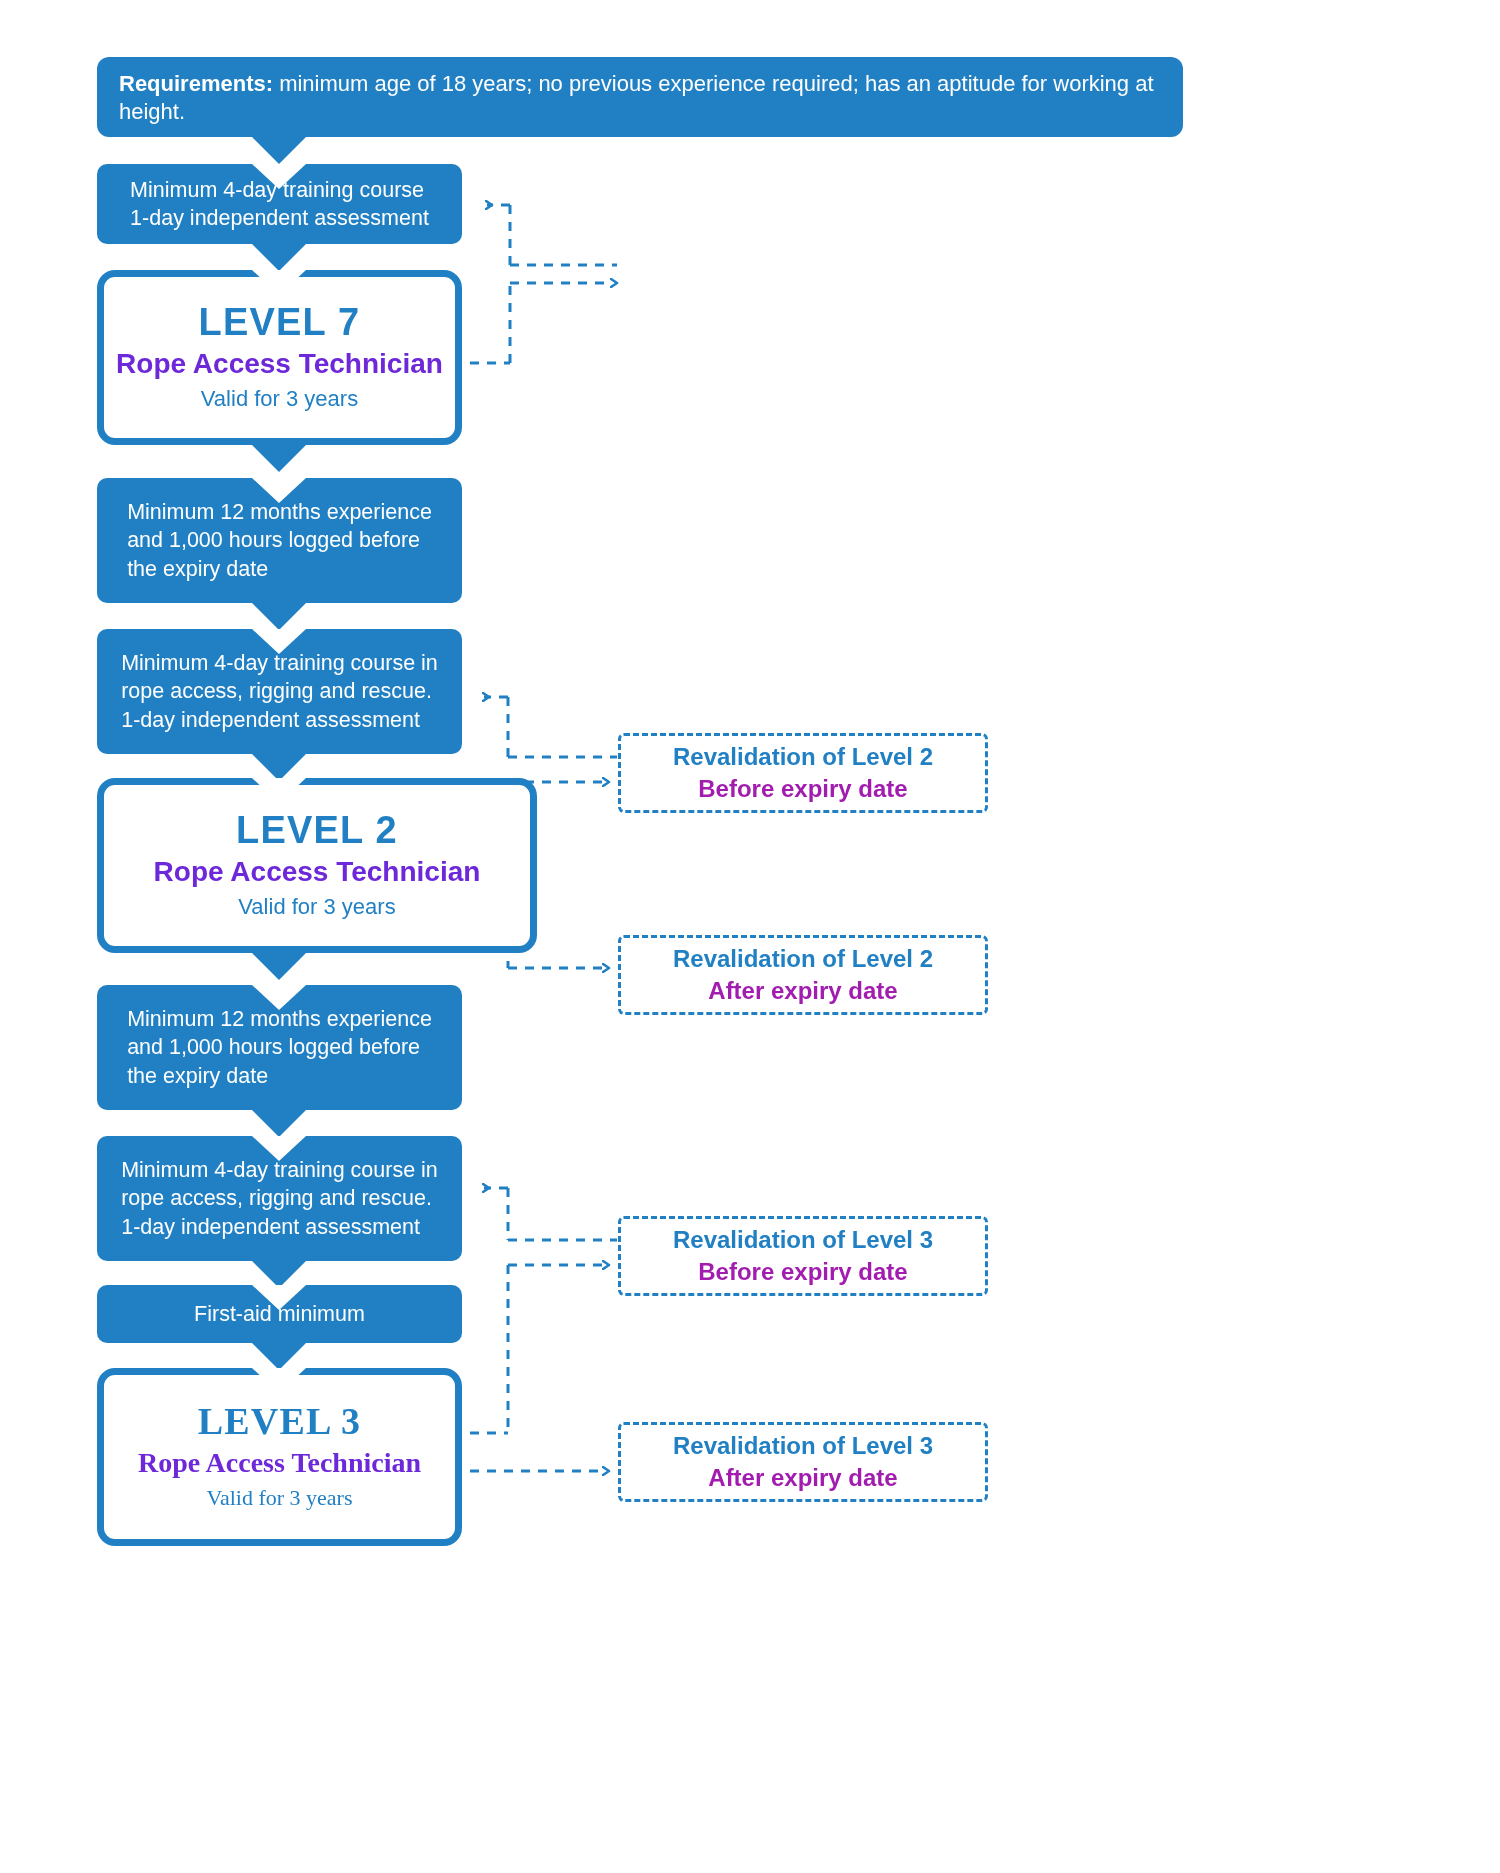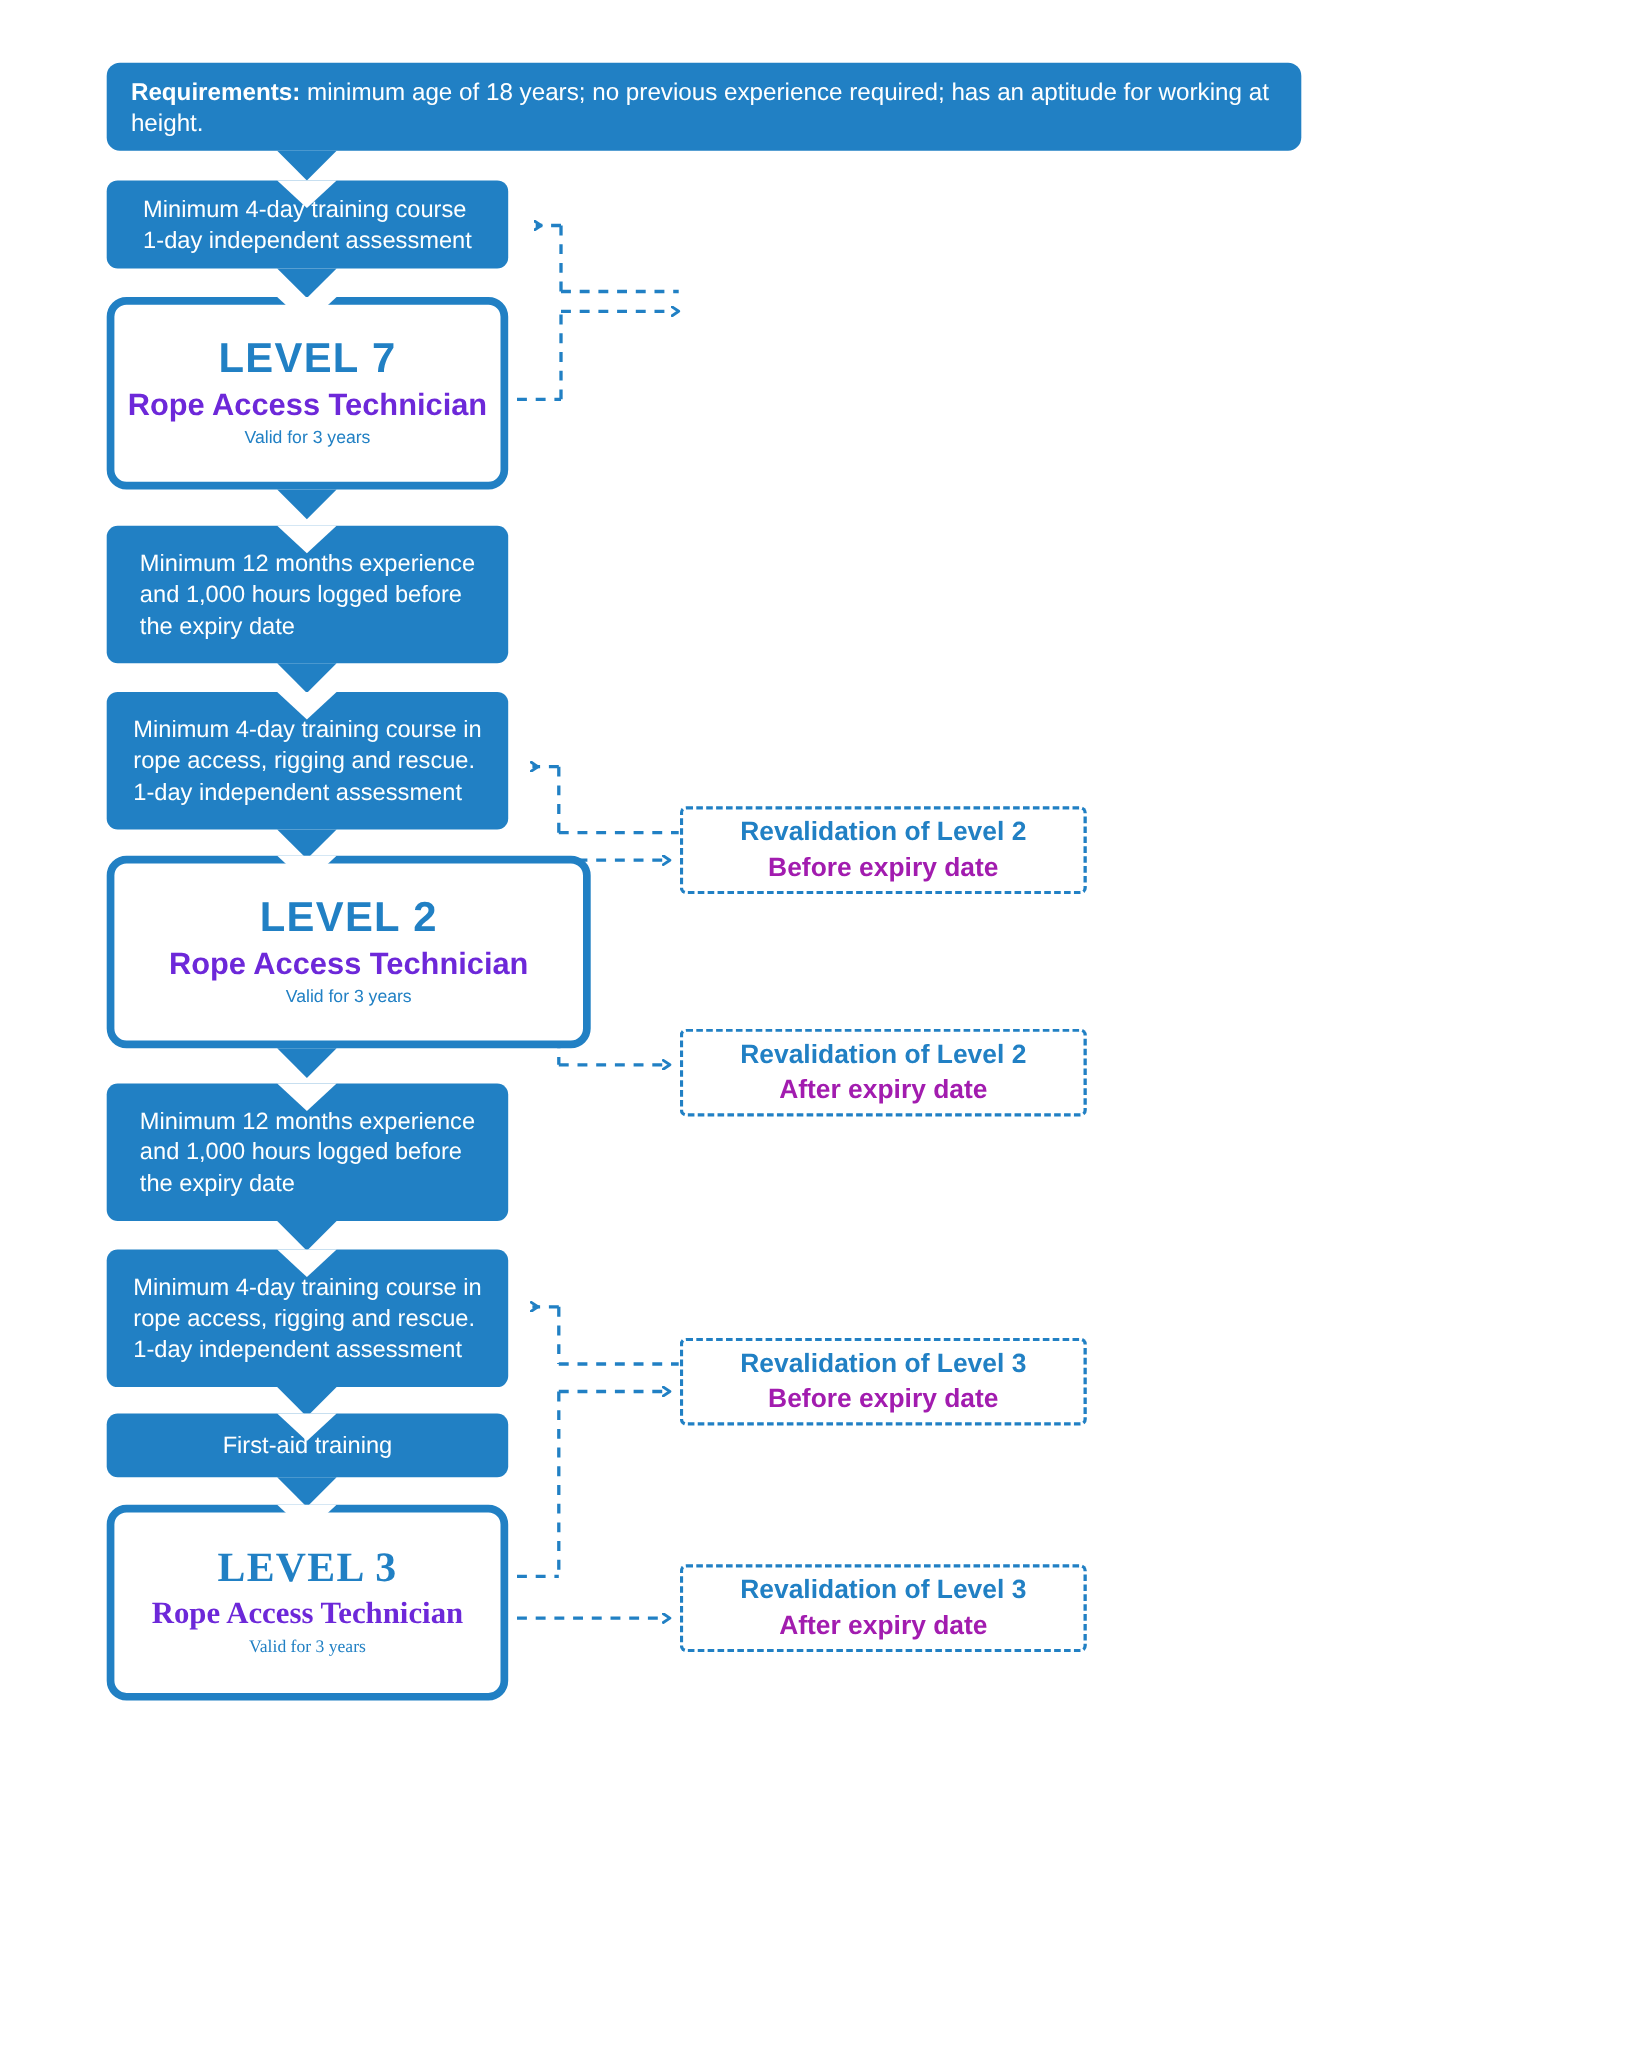--- a/index.html
+++ b/index.html
@@ -104,21 +104,21 @@
     line-height: 1.1;
   }
   .level-sub {
     font-size: 28px;
     font-weight: bold;
     color: #6d28d9;
     line-height: 1.25;
     margin-top: 2px;
   }
   .level-valid {
-    font-size: 16px;
+    font-size: 22px;
     font-weight: 400;
     color: #2180c4;
     line-height: 1.3;
     margin-top: 4px;
   }
   
   .reval-box {
     position: absolute;
     border: 3px dashed #2180c4;
     border-radius: 6px;
@@ -277,21 +277,21 @@
   </div>
   <div class="wedge" style="left:279px; top:1136px;"></div>
   <div class="notch" style="left:279px; top:1261px;"></div>
 
   <div class="reval-box" style="left:618px; top:1216px; width:370px; height:80px;">
     <div class="reval-title">Revalidation of Level 3</div>
     <div class="reval-sub">Before expiry date</div>
   </div>
 
   <div class="step-box" style="left:97px; top:1285px; width:365px; height:58px;">
-    <div class="txt">First-aid training</div>
+    <div class="txt">First-aid minimum</div>
   </div>
   <div class="wedge" style="left:279px; top:1285px;"></div>
   <div class="notch" style="left:279px; top:1343px;"></div>
 
   <div class="level-box" style="left:97px; top:1368px; width:365px; height:178px;font-family:Liberation Serif, serif;">
     <div class="level-title">LEVEL 3</div>
     <div class="level-sub">Rope Access Technician</div>
     <div class="level-valid">Valid for 3 years</div>
   </div>
   <div class="wedge" style="left:279px; top:1368px;"></div>

